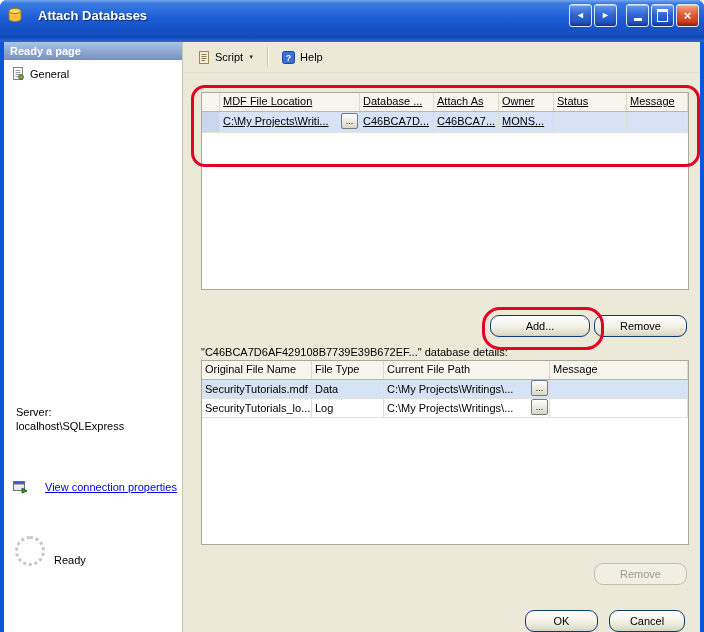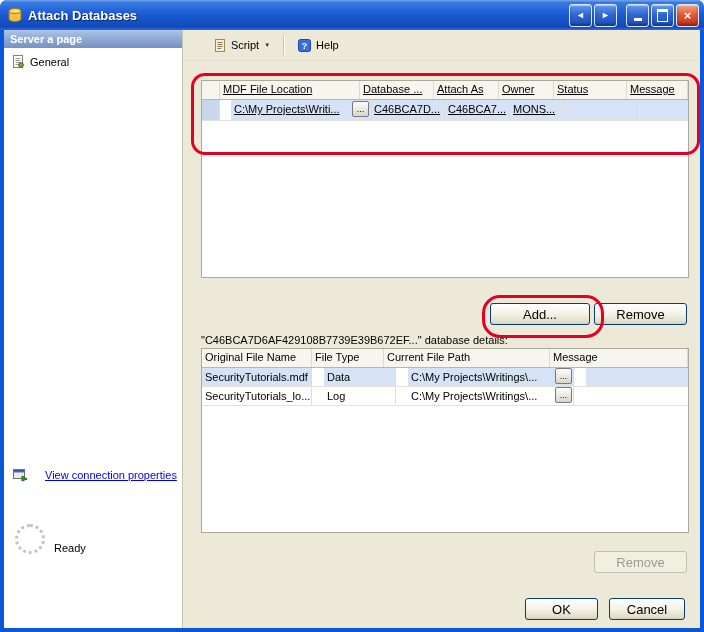--- a/index.html
+++ b/index.html
@@ -1,18 +1,18 @@
 <!DOCTYPE html>
 <html><head>
 <meta charset="utf-8">
 <style>
   html,body{margin:0;padding:0;}
   body{width:704px;height:632px;font-family:"Liberation Sans",sans-serif;font-size:11px;background:#fff;}
   .window{position:relative;width:704px;height:632px;background:#0A58D8;border-radius:7px 7px 0 0;overflow:hidden;}
-  .titlebar{height:30px;display:flex;align-items:center;gap:5px;padding:0 5px 0 7px;
+  .titlebar{height:30px;display:flex;align-items:center;gap:15px;padding:0 5px 12px 7px;
     background:linear-gradient(180deg,#77A5EF 0%,#3A7BE0 8%,#1C5CD6 45%,#1149B8 90%,#2E6BD8 100%);}
   .title-text{color:#fff;font-weight:bold;font-size:13px;text-shadow:1px 1px 1px #0A2B66;}
   .win-buttons{margin-left:auto;display:flex;gap:2px;align-items:center;}
   .win-btn{width:21px;height:21px;border:1px solid #DCE9FB;border-radius:3px;display:flex;align-items:center;justify-content:center;
     color:#fff;font-size:9px;background:linear-gradient(180deg,#639AF2 0%,#2E63D0 50%,#1C4FC0 100%);
     box-shadow:inset 0 -2px 3px rgba(0,0,40,.35),inset 0 1px 1px rgba(255,255,255,.5);cursor:pointer;}
   .win-btn.gap{margin-right:7px;}
   .win-btn.close{background:linear-gradient(180deg,#F2A58C 0%,#E25C38 45%,#C23010 100%);font-size:13px;font-weight:bold;}
   .min-glyph{width:8px;height:3px;background:#fff;margin-top:9px;}
   .max-glyph{width:9px;height:9px;border:1px solid #fff;border-top-width:3px;}
@@ -20,43 +20,43 @@
   .sidebar{width:178px;flex:none;background:#fff;position:relative;border-right:1px solid #C9C5B5;}
   .panel-header{position:absolute;left:0;right:0;height:18px;line-height:18px;padding-left:6px;font-weight:bold;
     color:#fff;background:linear-gradient(180deg,#AEC3E6 0%,#8CA7D4 55%,#7691C2 100%);}
   .page-item{position:absolute;top:24px;left:7px;display:flex;align-items:center;gap:5px;cursor:pointer;}
   .conn-block{position:absolute;top:363px;left:12px;line-height:14px;color:#000;}
   .link-row{position:absolute;top:438px;left:8px;display:flex;align-items:center;gap:17px;}
   .link{color:#0000EE;text-decoration:underline;cursor:pointer;}
   .progress-block{position:absolute;top:494px;left:11px;display:flex;align-items:flex-end;gap:9px;}
   .spinner{width:24px;height:24px;border:3px dotted #C4C4C4;border-radius:50%;}
   .main{flex:1;position:relative;background:#ECE9D8;}
-  .toolbar{position:absolute;top:0;left:0;right:0;height:30px;display:flex;align-items:center;padding-left:24px;gap:2px;
+  .toolbar{position:absolute;top:0;left:0;right:0;height:30px;display:flex;align-items:center;padding-left:8px;gap:2px;
     border-bottom:1px solid #E2DFCE;}
   .tool-btn{display:flex;align-items:center;gap:4px;padding:3px 5px;border:1px solid transparent;border-radius:2px;cursor:pointer;}
   .tool-sep{width:1px;height:20px;background:#C8C5B2;margin:0 5px;box-shadow:1px 0 0 #fff;}
   .dd-arrow{font-size:6px;color:#333;margin-left:1px;}
   .label{position:absolute;color:#000;}
   #label1::first-letter{text-decoration:underline;}
   .grid{position:absolute;background:#fff;border:1px solid #ABA99C;overflow:hidden;}
   .grid-header{display:flex;height:18px;background:#F7F6EE;border-bottom:1px solid #B9B7A8;}
   .hc{flex:none;padding:2px 3px 0;border-right:1px solid #DCDACB;overflow:hidden;white-space:nowrap;box-sizing:border-box;cursor:default;}
   .grid-row{display:flex;border-bottom:1px solid #E4E2D6;}
   .t1row{height:20px;}
-  .t2row{height:18px;gap:12px;}
+  .t2row{height:18px;}
   .dc{flex:none;padding:3px 3px 0;border-right:1px solid #E0DED2;overflow:hidden;white-space:nowrap;position:relative;box-sizing:border-box;}
   .selected .dc{background:#D6E2F5;}
   .selected .selector-cell{background:#C8D6EE;}
   .c0{width:18px}.c1{width:140px}.c2{width:74px}.c3{width:65px}.c4{width:55px}.c5{width:73px}.c6{width:61px}
   .d0{width:110px}.d1{width:72px}.d2{width:166px}.d3{width:138px}
   .browse-btn{position:absolute;right:1px;top:1px;width:17px;height:16px;font-size:9px;line-height:10px;text-align:center;
     border:1px solid #747A84;border-radius:2px;background:linear-gradient(180deg,#FEFEFC,#E9E7DC 60%,#D9D6C8);
     cursor:pointer;font-family:inherit;padding:0;}
   .t2row .browse-btn{top:0;}
-  .xp-btn{position:absolute;font-size:13px;font-family:inherit;color:#000;border:1px solid #0A3C74;border-radius:3px;
+  .xp-btn{position:absolute;font-size:11px;font-family:inherit;color:#000;border:1px solid #0A3C74;border-radius:9px;
     background:linear-gradient(180deg,#FFFFFF 0%,#F2F0E4 55%,#E0DCC8 90%,#D4CFBA 100%);cursor:pointer;
     box-shadow:inset 0 1px 0 #fff;}
   .xp-btn.disabled{color:#9C9A8D;border-color:#C3BFAD;background:#F1EFE2;box-shadow:none;cursor:default;}
   .annotation{position:absolute;border:3px solid #E30022;pointer-events:none;z-index:5;}
   #red1{left:8px;top:43px;width:503px;height:76px;border-radius:14px;}
   #red2{left:299px;top:265px;width:116px;height:37px;border-radius:18px;}
   #label1{left:18px;top:51px;}
   #table1{left:18px;top:50px;width:486px;height:196px;text-decoration:underline;}
   #add-btn{left:307px;top:273px;width:100px;height:22px;}
   #remove-btn{left:411px;top:273px;width:93px;height:22px;}
@@ -94,32 +94,36 @@
         </div>
       <div class="win-btn close">
           <span>×</span>
         </div>
     </div>
   </div>
 
   <div class="body-row">
 
     <div class="sidebar">
-      <div class="panel-header" style="top:0">Server a page</div>
+      <div class="panel-header" style="top:0">Ready a page</div>
       <div class="page-item">
         <span style="display:flex;">
           <svg width="14" height="15" viewBox="0 0 14 15">
             <rect x="2.5" y="1.5" width="9" height="12" fill="#FFFFFF" stroke="#808080"></rect>
             <path d="M4.5 4.5h5M4.5 6.5h5M4.5 8.5h5M4.5 10.5h3" stroke="#9A9A9A"></path>
             <circle cx="10" cy="11" r="2.4" fill="#7CA53C" stroke="#4E702A"></circle>
           </svg>
         </span>
         <span>General</span>
       </div>
 
+      <div class="conn-block">
+        <div>Server:</div>
+        <div>localhost\SQLExpress</div>
+      </div>
       <div class="link-row">
         <span style="display:flex;">
           <svg width="16" height="14" viewBox="0 0 16 14">
             <rect x="1.5" y="1.5" width="11" height="9" fill="#ECECEC" stroke="#707070"></rect>
             <rect x="1.5" y="1.5" width="11" height="2.5" fill="#2A5ACF" stroke="#707070"></rect>
             <path d="M10 8 L15 11 L10 13 Z" fill="#2DA02D" stroke="#1C661C"></path>
           </svg>
         </span>
         <a class="link">View connection properties</a>
       </div>
@@ -162,21 +166,21 @@
           <div class="hc c0"></div>
           <div class="hc c1">MDF File Location</div>
           <div class="hc c2">Database ...</div>
           <div class="hc c3">Attach As</div>
           <div class="hc c4">Owner</div>
           <div class="hc c5">Status</div>
           <div class="hc c6">Message</div>
         </div>
         <div class="grid-row t1row selected">
           <div class="dc c0 selector-cell"></div>
-          <div class="dc c1" style="margin-left:11px;">
+          <div class="dc c1" style="">
             <span>C:\My Projects\Writi...</span>
             <button class="browse-btn">...</button>
           </div>
           <div class="dc c2">C46BCA7D...</div>
           <div class="dc c3">C46BCA7...</div>
           <div class="dc c4">MONS...</div>
           <div class="dc c5"></div>
           <div class="dc c6"></div>
         </div>
       </div>

